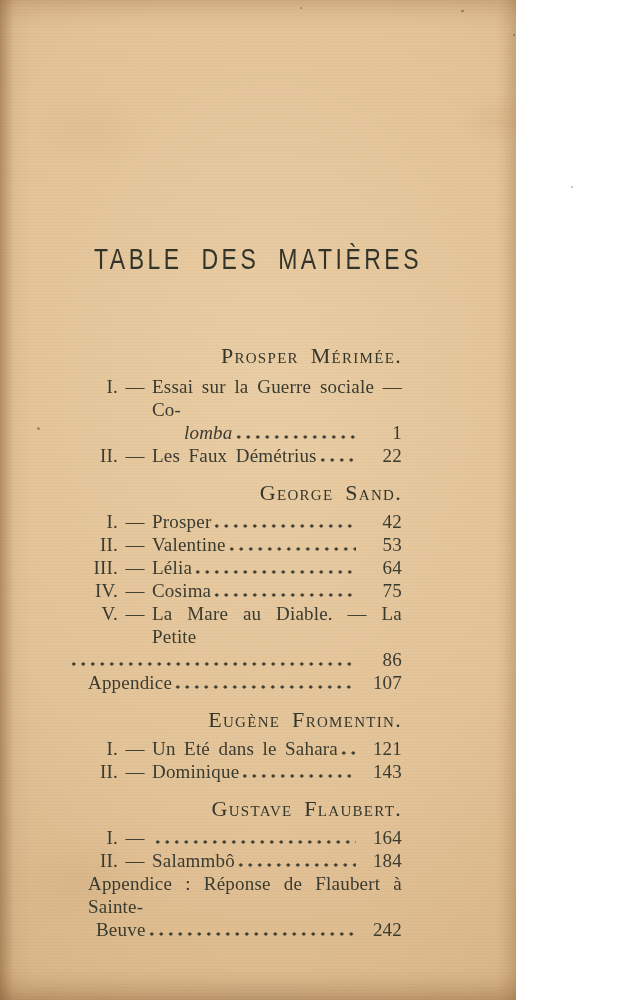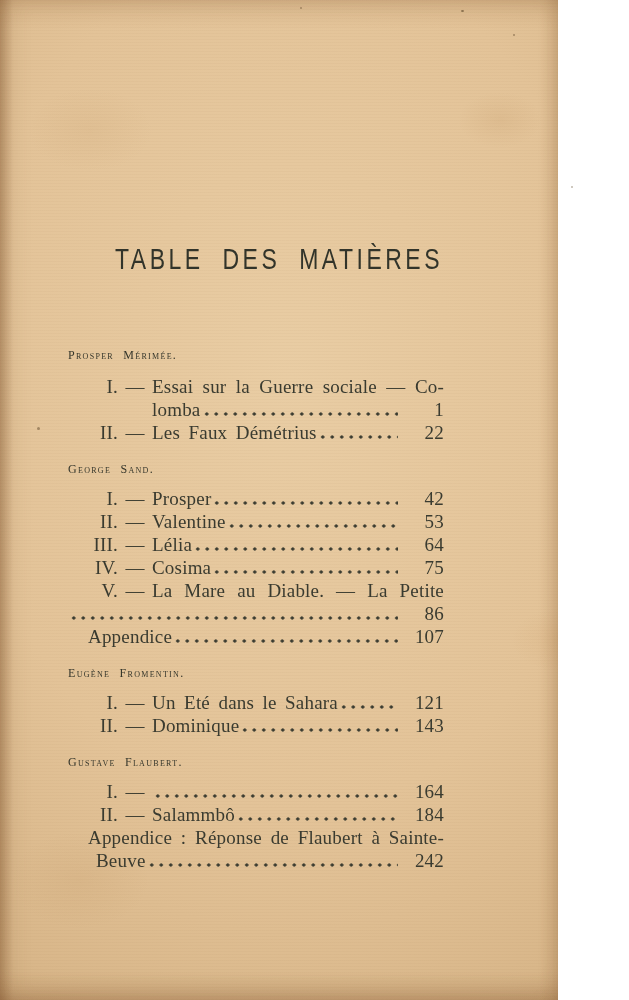--- a/index.html
+++ b/index.html
@@ -3,21 +3,21 @@
 <meta charset="utf-8">
 <style>
   html, body { margin: 0; padding: 0; }
   body {
     width: 629px; height: 1000px;
     font-family: "Liberation Serif", serif;
     overflow: hidden;
   }
   .scan {
     position: relative;
-    width: 558px; height: 1000px;
+    width: 516px; height: 1000px;
     box-sizing: border-box;
     padding-top: 244px;
     background:
       repeating-linear-gradient(0deg, rgba(120,80,40,.03) 0 1px, rgba(0,0,0,0) 1px 3px),
       radial-gradient(60px 40px at 500px 120px, rgba(165,115,60,.10), rgba(165,115,60,0) 70%),
       radial-gradient(90px 60px at 90px 130px, rgba(165,115,60,.07), rgba(165,115,60,0) 70%),
       radial-gradient(70px 45px at 560px 640px, rgba(180,120,60,.09), rgba(180,120,60,0) 70%),
       radial-gradient(100px 70px at 80px 880px, rgba(165,115,60,.08), rgba(165,115,60,0) 70%),
       linear-gradient(90deg, rgba(130,85,45,.30), rgba(130,85,45,0) 13px),
       linear-gradient(270deg, rgba(150,105,60,.16), rgba(150,105,60,0) 18px),
@@ -48,36 +48,37 @@
     padding: 0 114px 0 68px;
     font-size: 19px;
     letter-spacing: .2px;
     word-spacing: 3.5px;
   }
   .section { margin-top: 14px; }
   .section:first-child { margin-top: 0; }
   .section:first-child div.row:first-of-type { margin-top: 8px; }
   .heading {
     margin: 0 0 6px 0;
-    font-size: 12px; line-height: 23px;
+    font-size: 22px; line-height: 23px;
     font-weight: 400;
     font-variant: small-caps;
     letter-spacing: 1.3px; word-spacing: 5px;
     color: #35362b;
+    text-align: right;
   }
   .row {
     display: flex; align-items: baseline;
     line-height: 23px;
     white-space: nowrap;
   }
   .num  { flex: 0 0 50px; text-align: right; }
   .dash { flex: 0 0 34px; text-align: center; }
   .txt  { white-space: normal; }
   .txt.fill { flex: 1 1 auto; text-align: justify; text-align-last: justify; }
-  .indent-wrap  { margin-left: 84px; }
+  .indent-wrap  { margin-left: 116px; font-style: italic; }
   .indent-flush { margin-left: 20px; }
   .indent-flush2 { margin-left: 28px; }
   .leader {
     flex: 1 1 auto; align-self: stretch;
     min-width: 14px;
     margin-left: 1px;
     background-image: radial-gradient(circle, #3a3b30 1.35px, rgba(0,0,0,0) 1.9px);
     background-size: 9.5px 4px;
     background-repeat: repeat-x;
     background-position: left 0 bottom 5px;

